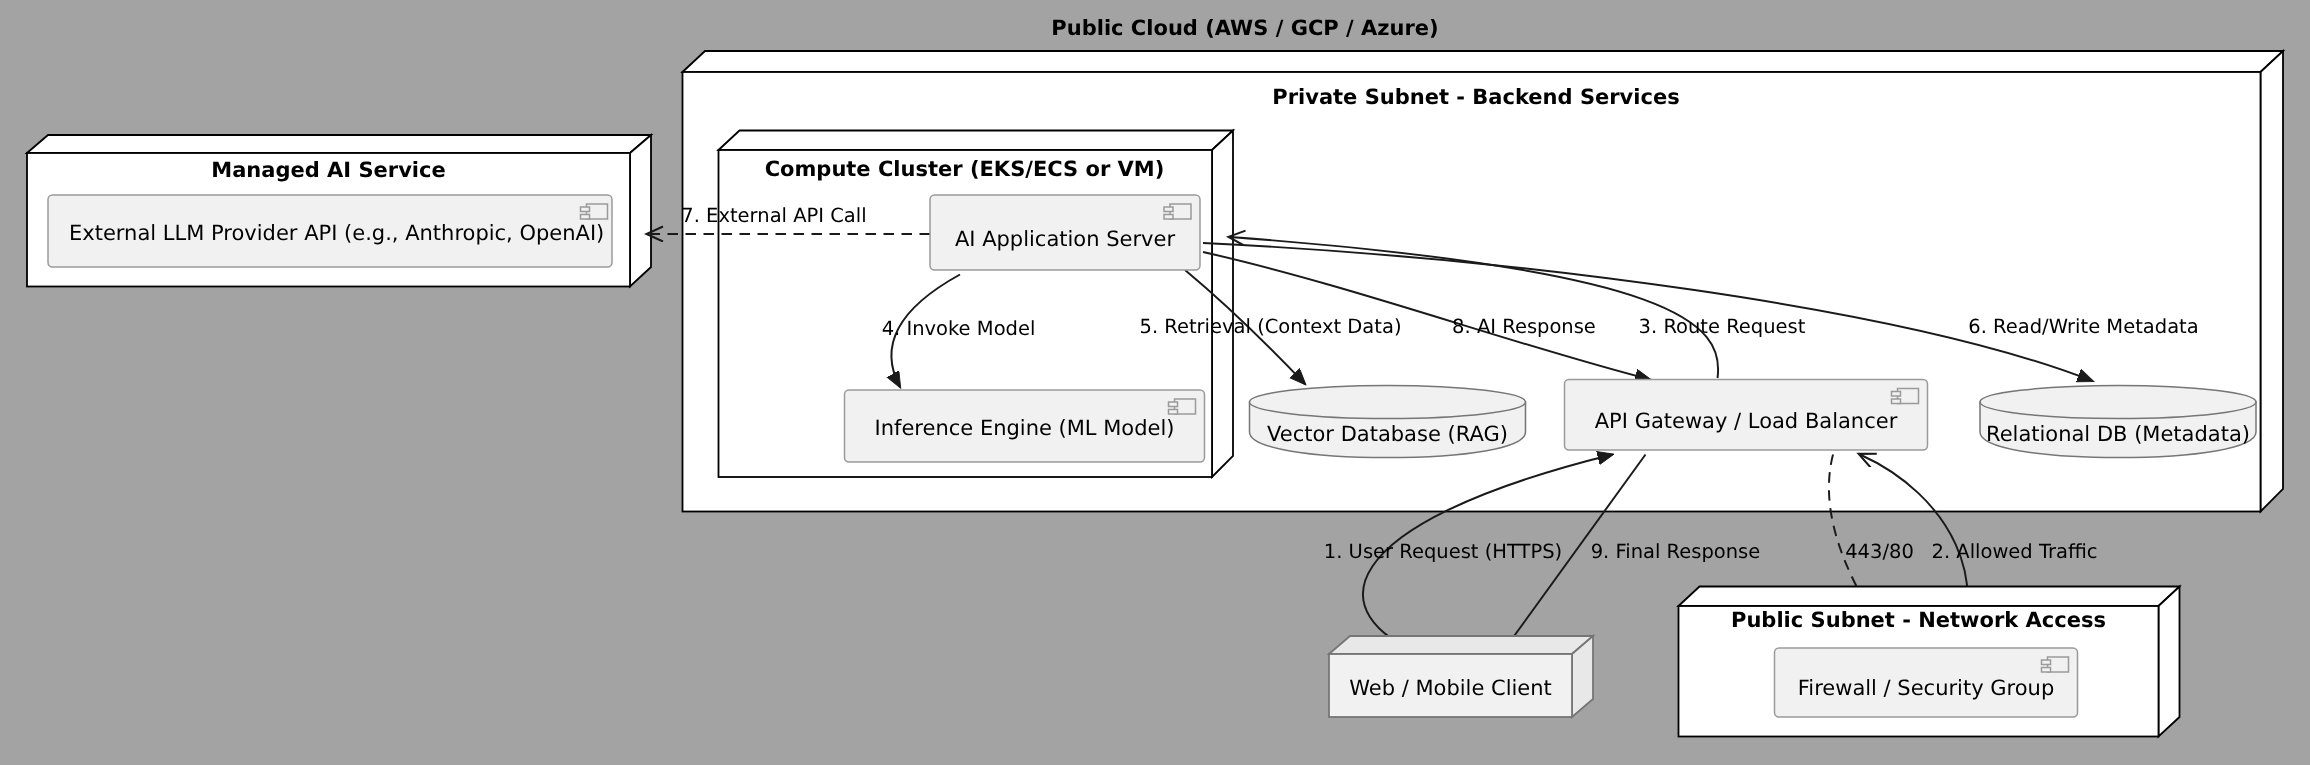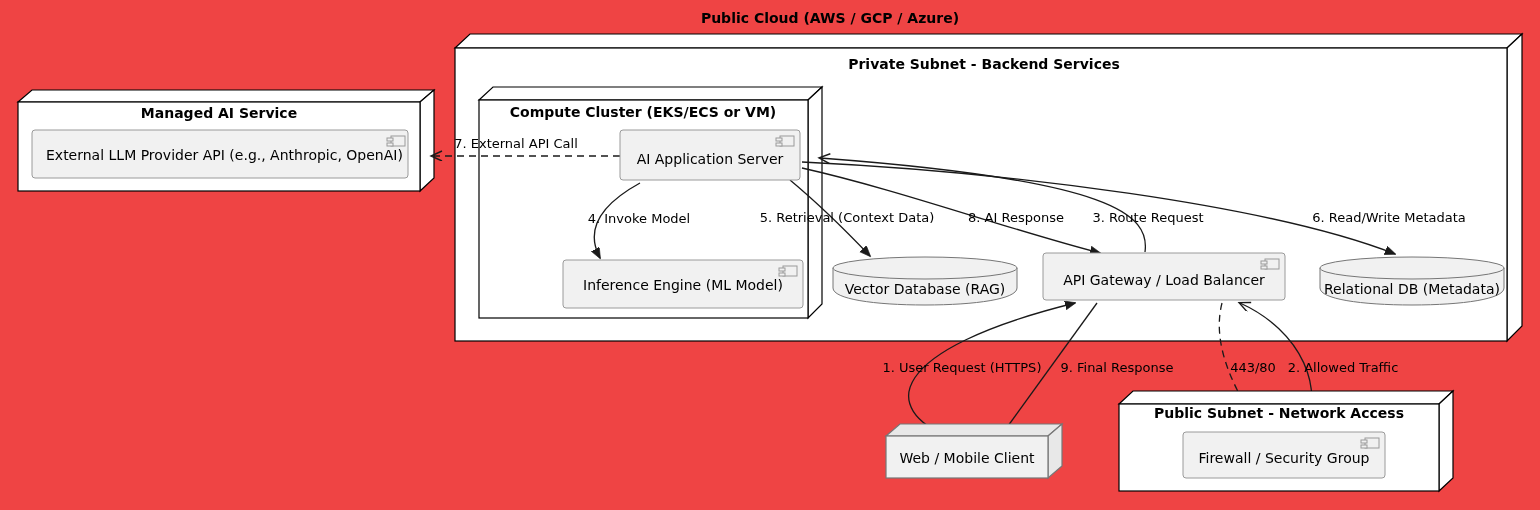--- a/index.html
+++ b/index.html
@@ -7,21 +7,21 @@
     padding: 0;
     background: #ffffff;
   }
   body {
     font-family: "DejaVu Sans", "Liberation Sans", sans-serif;
   }
   #canvas {
     position: relative;
     width: 1540px;
     height: 510px;
-    background: #ef4444;
+    background: #a3a3a3;
     overflow: hidden;
   }
   svg#diagram {
     position: absolute;
     left: 0;
     top: 0;
     width: 1540px;
     height: 510px;
   }
   .node-title {

